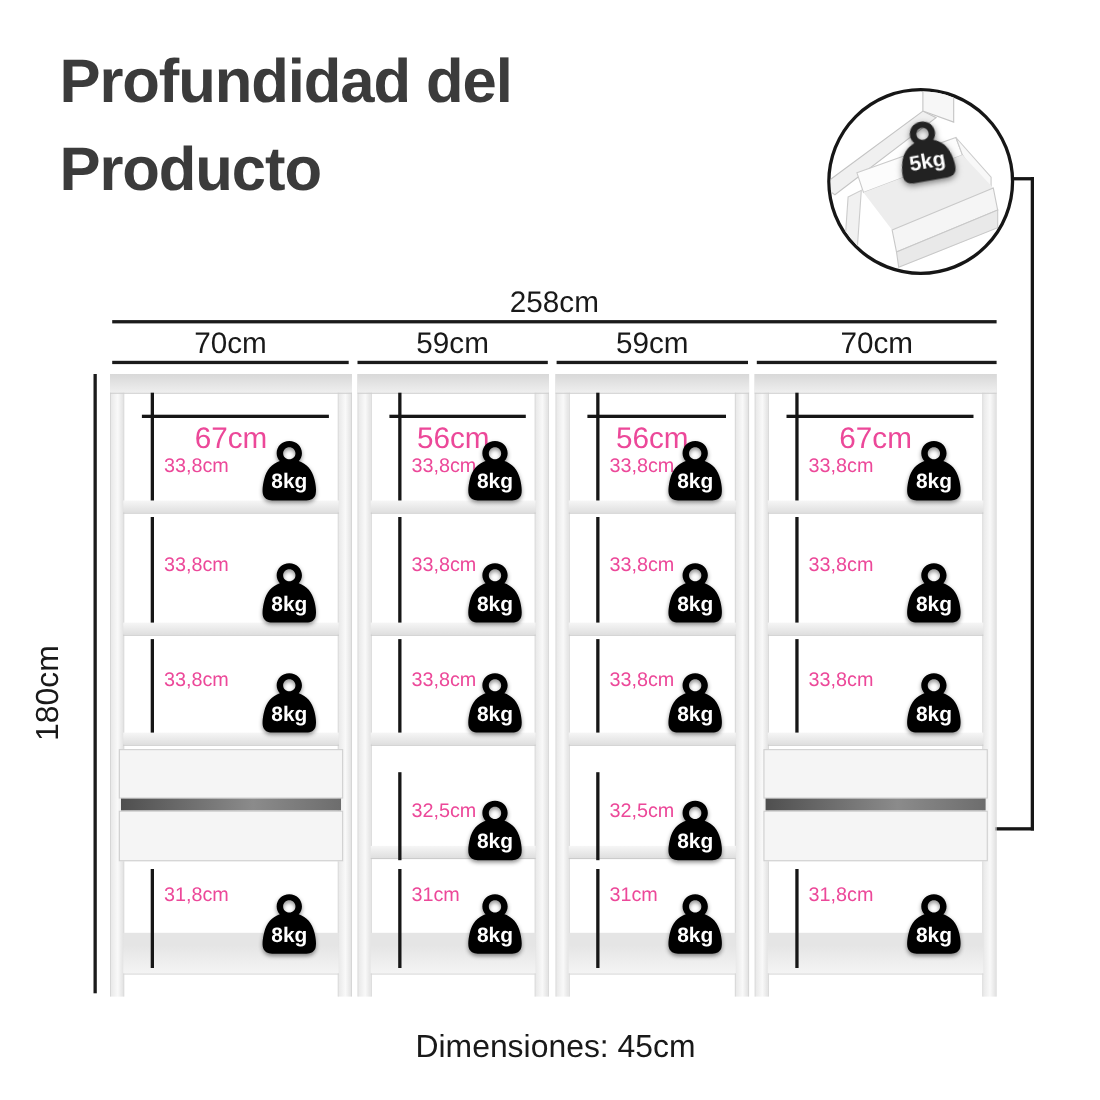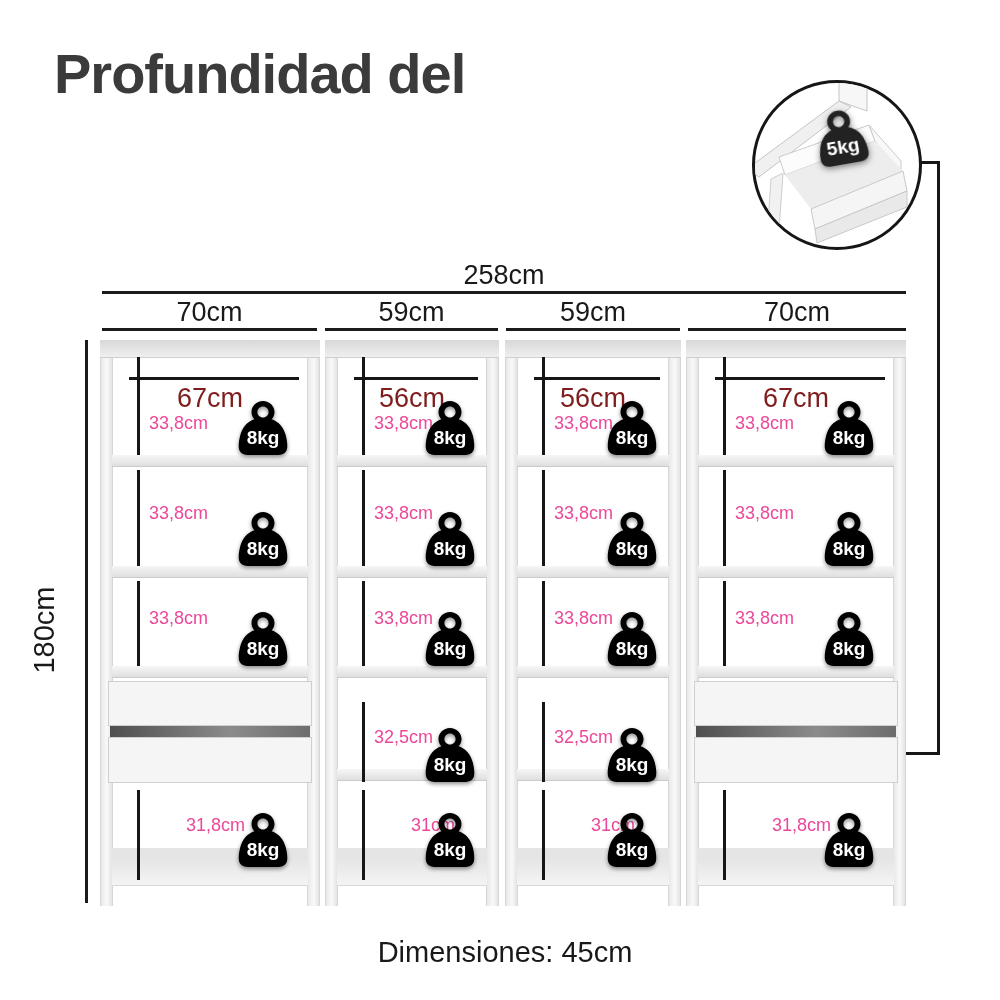--- a/index.html
+++ b/index.html
@@ -43,27 +43,27 @@
   .cell.r2{top:127px;height:99px;}
   .cell.r3{top:238px;height:88px;}
   .cell.r4{top:354px;height:88px;}
   .cell.r5{top:443px;height:65px;}
   .tick{position:absolute;left:24px;width:3px;background:#161616;}
   .r1 .tick{top:0;height:100%;}
   .r2 .tick,.r3 .tick{top:3px;bottom:0;}
   .r4 .tick{top:8px;height:80px;}
   .r5 .tick{top:7px;height:90px;}
   .wline{position:absolute;top:20px;left:16px;right:8px;height:3px;background:#161616;}
-  .wlabel{position:absolute;top:26px;left:0;right:0;text-align:center;font-size:27px;color:#7f1d1d;}
+  .wlabel{position:absolute;top:26px;left:0;right:0;text-align:center;font-size:27px;color:#ec4899;}
   .hlabel{position:absolute;left:36px;font-size:18px;color:#ec4899;white-space:nowrap;}
   .r1 .hlabel{top:56px;}
   .r2 .hlabel{top:36px;}
   .r3 .hlabel{top:30px;}
   .r4 .hlabel{top:33px;}
-  .r5 .hlabel{top:32px;margin-left:37px;}
+  .r5 .hlabel{top:20px;}
   
   .kb{position:absolute;width:60px;height:58px;filter:drop-shadow(0 2px 2px rgba(0,0,0,.45));}
   .kb text{fill:#fff;font-weight:bold;font-size:19px;text-anchor:middle;
            font-family:"Liberation Sans",sans-serif;}
   .r1 .kb,.r2 .kb,.r3 .kb,.r4 .kb{bottom:-3px;}
   .r5 .kb{bottom:-22px;}
   .u-outer .kb{right:14px;} .u-inner .kb{right:6px;}
   
   .drawers{position:absolute;left:8px;right:8px;top:341px;height:102px;}
   .drawer{position:absolute;left:0;right:0;background:#f5f5f5;
@@ -84,20 +84,21 @@
 <div id="canvas">
 
   <svg width="0" height="0" style="position:absolute" aria-hidden="true">
     <defs>
       <path id="kb-shape" fill-rule="evenodd" d="M30 1 C36.5 1 41.5 6 41.5 12 C41.5 14.8 40.4 17.3 38.6 19.2 C45.8 21.5 50.8 27.5 52.8 35.5 C54.2 41 54.8 46.5 53.8 49.8 C52.9 52.9 49.6 55 45.6 55 L14.4 55 C10.4 55 7.1 52.9 6.2 49.8 C5.2 46.5 5.8 41 7.2 35.5 C9.2 27.5 14.2 21.5 21.4 19.2 C19.6 17.3 18.5 14.8 18.5 12 C18.5 6 23.5 1 30 1 Z M30 6.5 C26.9 6.5 24.4 8.9 24.4 12 C24.4 15.1 26.9 17.5 30 17.5 C33.1 17.5 35.6 15.1 35.6 12 C35.6 8.9 33.1 6.5 30 6.5 Z"></path>
     </defs>
   </svg>
 
   <div class="title">
     <div>Profundidad del</div>
+    <div>Producto</div>
   </div>
 
   <div class="connector" style="left:910px;top:161px;width:30px;height:3px;"></div>
   <div class="connector" style="left:937px;top:161px;width:3px;height:594px;"></div>
   <div class="connector" style="left:856px;top:752px;width:84px;height:3px;"></div>
 
   <div class="inset">
     <svg viewBox="0 0 164 164" width="164" height="164">
       <polygon points="-8,86 84,18 96,24 4,94" fill="#f0f0f0" stroke="#c4c4c4" stroke-width="1"></polygon>
       <polygon points="84,18 112,28 112,-46 84,-56" fill="#f7f7f7" stroke="#c4c4c4" stroke-width="1"></polygon>

